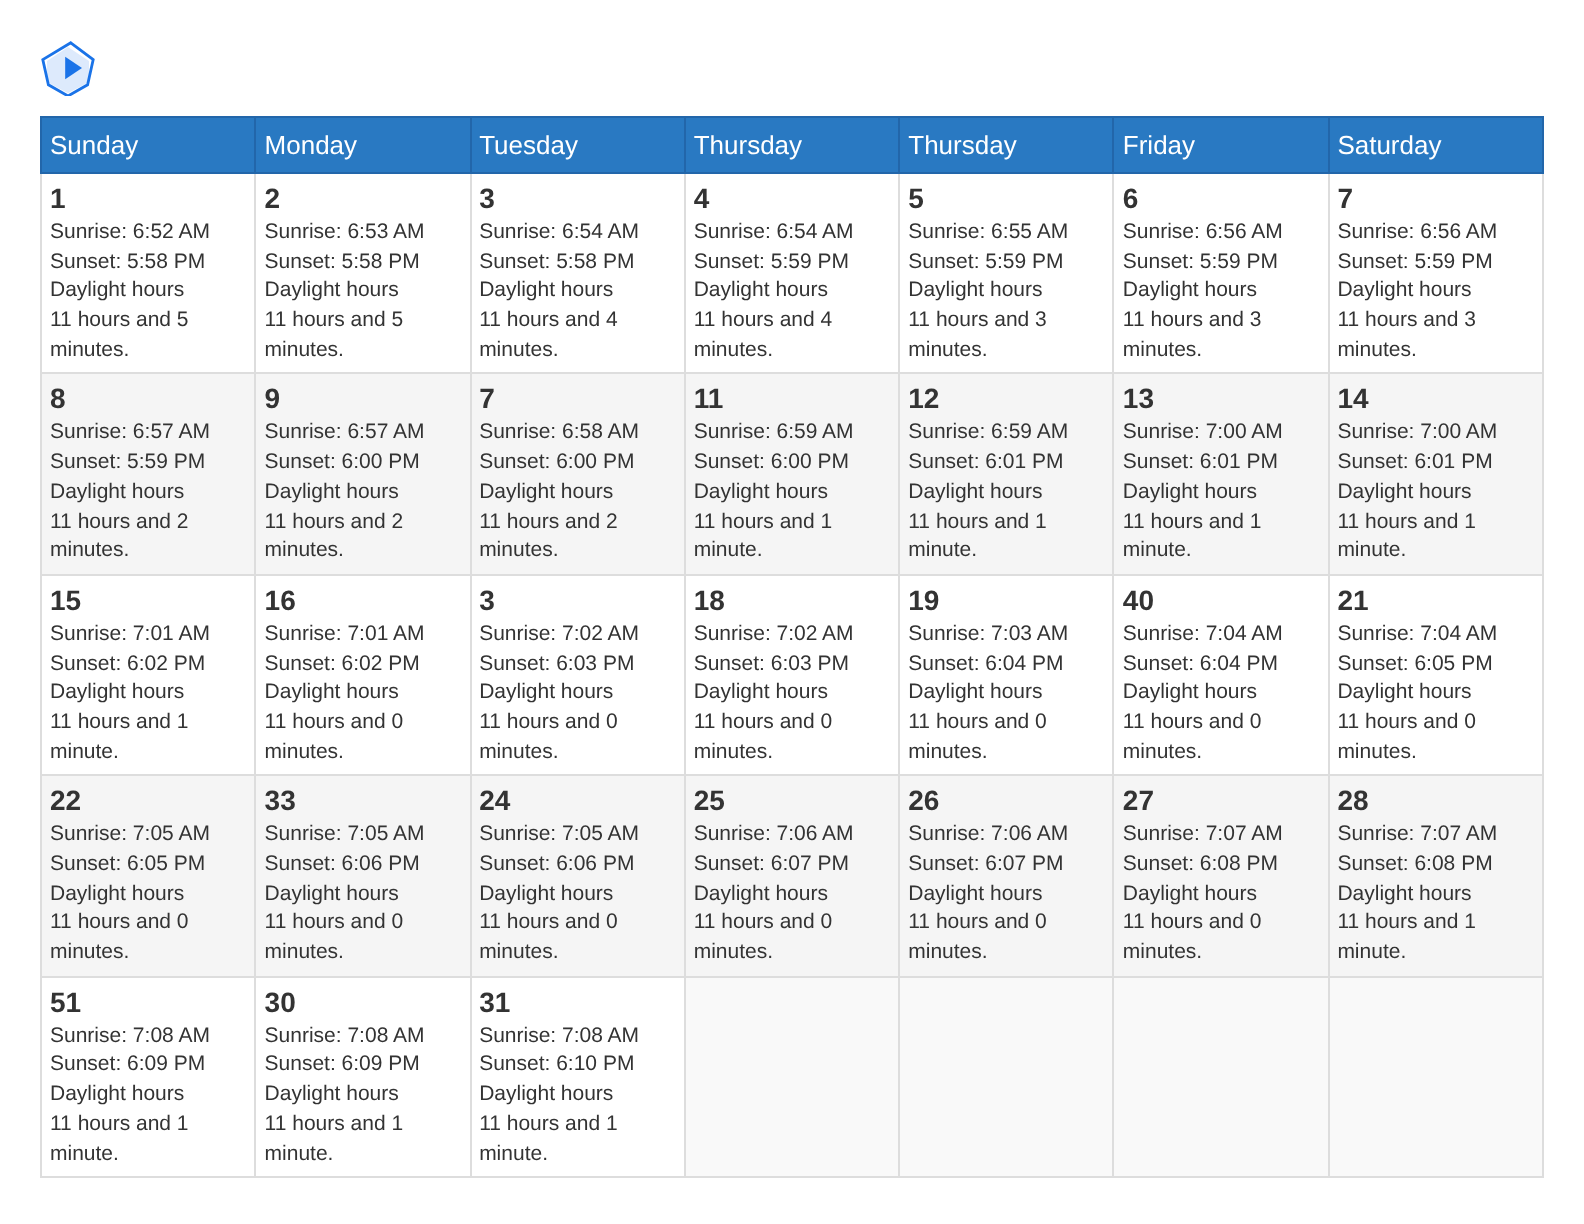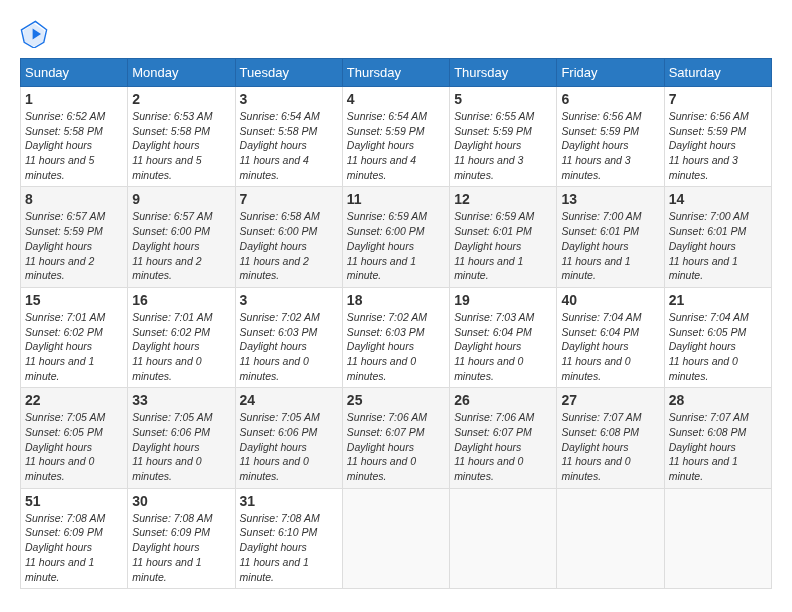--- a/index.html
+++ b/index.html
@@ -77,21 +77,20 @@
       font-size: 14px;
       font-weight: bold;
       color: #333;
       display: block;
       margin-bottom: 2px;
     }
     .day-info {
       color: #333;
       font-size: 10.5px;
       line-height: 1.4;
-      font-style: italic;
     }
     .empty-cell {
       background-color: #f9f9f9 !important;
     }
   </style>
 </head>
 <body>
 
 <div class="header-area">
   <div class="logo">

